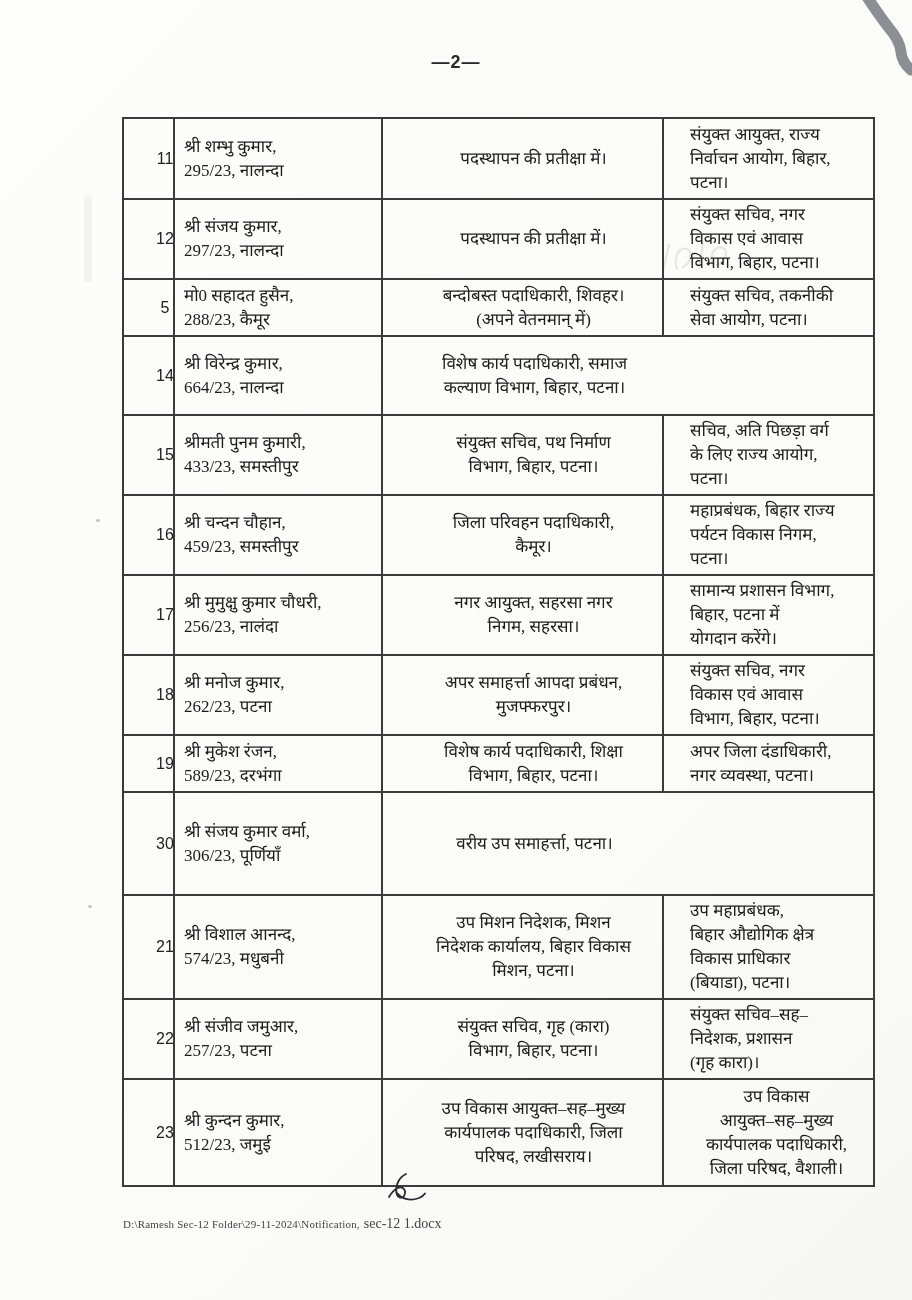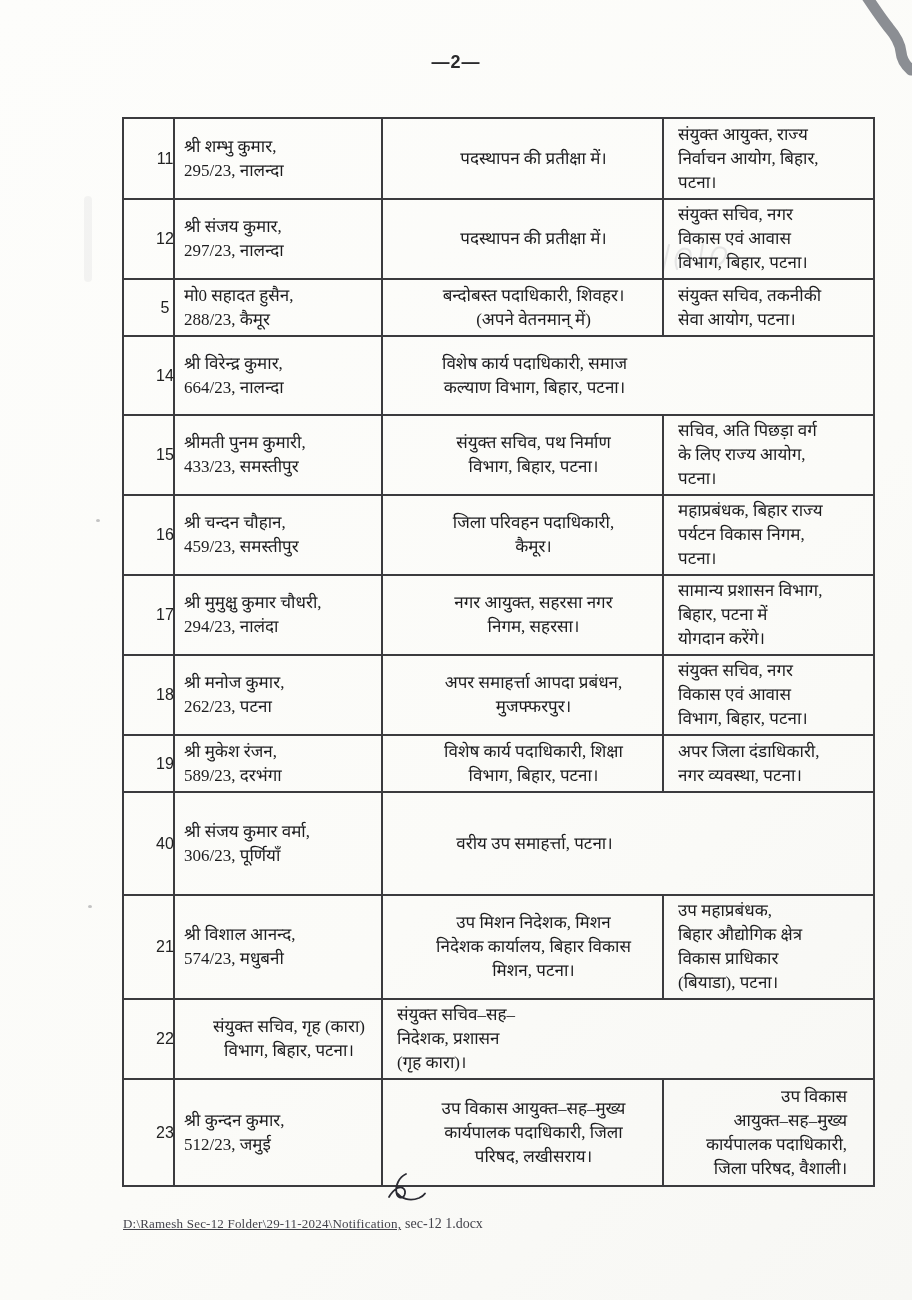--- a/index.html
+++ b/index.html
@@ -37,27 +37,27 @@
     font-size:17px;line-height:24px;
   }
   .cell:last-child{border-right:none;}
   .sl{
     align-items:center;text-align:center;
     font-family:"Liberation Sans","DejaVu Sans",sans-serif;
     font-size:16px;color:#222;margin-left:33px;
   }
   .name{padding-left:9px;}
   .cur{text-align:center;align-items:center;padding-left:28px;}
-  .newpost{padding-left:14px;}
-  .newpost.centered{text-align:right;align-items:center;padding-left:22px;}
+  .newpost{padding-left:26px;}
+  .newpost.centered{text-align:center;align-items:center;padding-left:22px;}
   .footer-path{
     position:absolute;left:123px;top:1214px;
     color:#43434b;white-space:nowrap;
   }
-  .footer-path .small{font-size:13px;letter-spacing:0.2px;text-decoration:underline;}
+  .footer-path .small{font-size:11px;letter-spacing:0.2px;}
   .footer-path .big{font-size:14px;margin-left:4px;}
   .corner-artifact{position:absolute;top:0;right:0;}
   .signature{position:absolute;left:386px;top:1172px;}
   .faint-marks{position:absolute;left:655px;top:235px;opacity:0.16;}
   .smudge{
     position:absolute;left:84px;top:196px;width:8px;height:86px;
     background:rgba(120,120,125,0.07);border-radius:4px;
   }
   .speck{position:absolute;width:4px;height:3px;background:rgba(90,90,95,0.35);border-radius:50%;}
 </style>
@@ -131,21 +131,21 @@
 459/23, समस्तीपुर</div>
         <div class="cell cur">जिला परिवहन पदाधिकारी,
 कैमूर।</div>
         <div class="cell newpost">महाप्रबंधक, बिहार राज्य
 पर्यटन विकास निगम,
 पटना।</div>
       </div>
       <div class="row" style="min-height: 79px;">
         <div class="cell sl">17</div>
         <div class="cell name">श्री मुमुक्षु कुमार चौधरी,
-294/23, नालंदा</div>
+256/23, नालंदा</div>
         <div class="cell cur">नगर आयुक्त, सहरसा नगर
 निगम, सहरसा।</div>
         <div class="cell newpost">सामान्य प्रशासन विभाग,
 बिहार, पटना में
 योगदान करेंगे।</div>
       </div>
       <div class="row" style="min-height: 80px;">
         <div class="cell sl">18</div>
         <div class="cell name">श्री मनोज कुमार,
 262/23, पटना</div>
@@ -158,39 +158,41 @@
       <div class="row" style="min-height: 57px;">
         <div class="cell sl">19</div>
         <div class="cell name">श्री मुकेश रंजन,
 589/23, दरभंगा</div>
         <div class="cell cur">विशेष कार्य पदाधिकारी, शिक्षा
 विभाग, बिहार, पटना।</div>
         <div class="cell newpost">अपर जिला दंडाधिकारी,
 नगर व्यवस्था, पटना।</div>
       </div>
       <div class="row" style="min-height: 103px;">
-        <div class="cell sl">40</div>
+        <div class="cell sl">30</div>
         <div class="cell name">श्री संजय कुमार वर्मा,
 306/23, पूर्णियाँ</div>
         <div class="cell cur">वरीय उप समाहर्त्ता, पटना।</div>
       </div>
       <div class="row" style="min-height: 98px;">
         <div class="cell sl">21</div>
         <div class="cell name">श्री विशाल आनन्द,
 574/23, मधुबनी</div>
         <div class="cell cur">उप मिशन निदेशक, मिशन
 निदेशक कार्यालय, बिहार विकास
 मिशन, पटना।</div>
         <div class="cell newpost">उप महाप्रबंधक,
 बिहार औद्योगिक क्षेत्र
 विकास प्राधिकार
 (बियाडा), पटना।</div>
       </div>
       <div class="row" style="min-height: 78px;">
         <div class="cell sl">22</div>
+        <div class="cell name">श्री संजीव जमुआर,
+257/23, पटना</div>
         <div class="cell cur">संयुक्त सचिव, गृह (कारा)
 विभाग, बिहार, पटना।</div>
         <div class="cell newpost">संयुक्त सचिव–सह–
 निदेशक, प्रशासन
 (गृह कारा)।</div>
       </div>
       <div class="row" style="min-height: 105px;">
         <div class="cell sl">23</div>
         <div class="cell name">श्री कुन्दन कुमार,
 512/23, जमुई</div>

